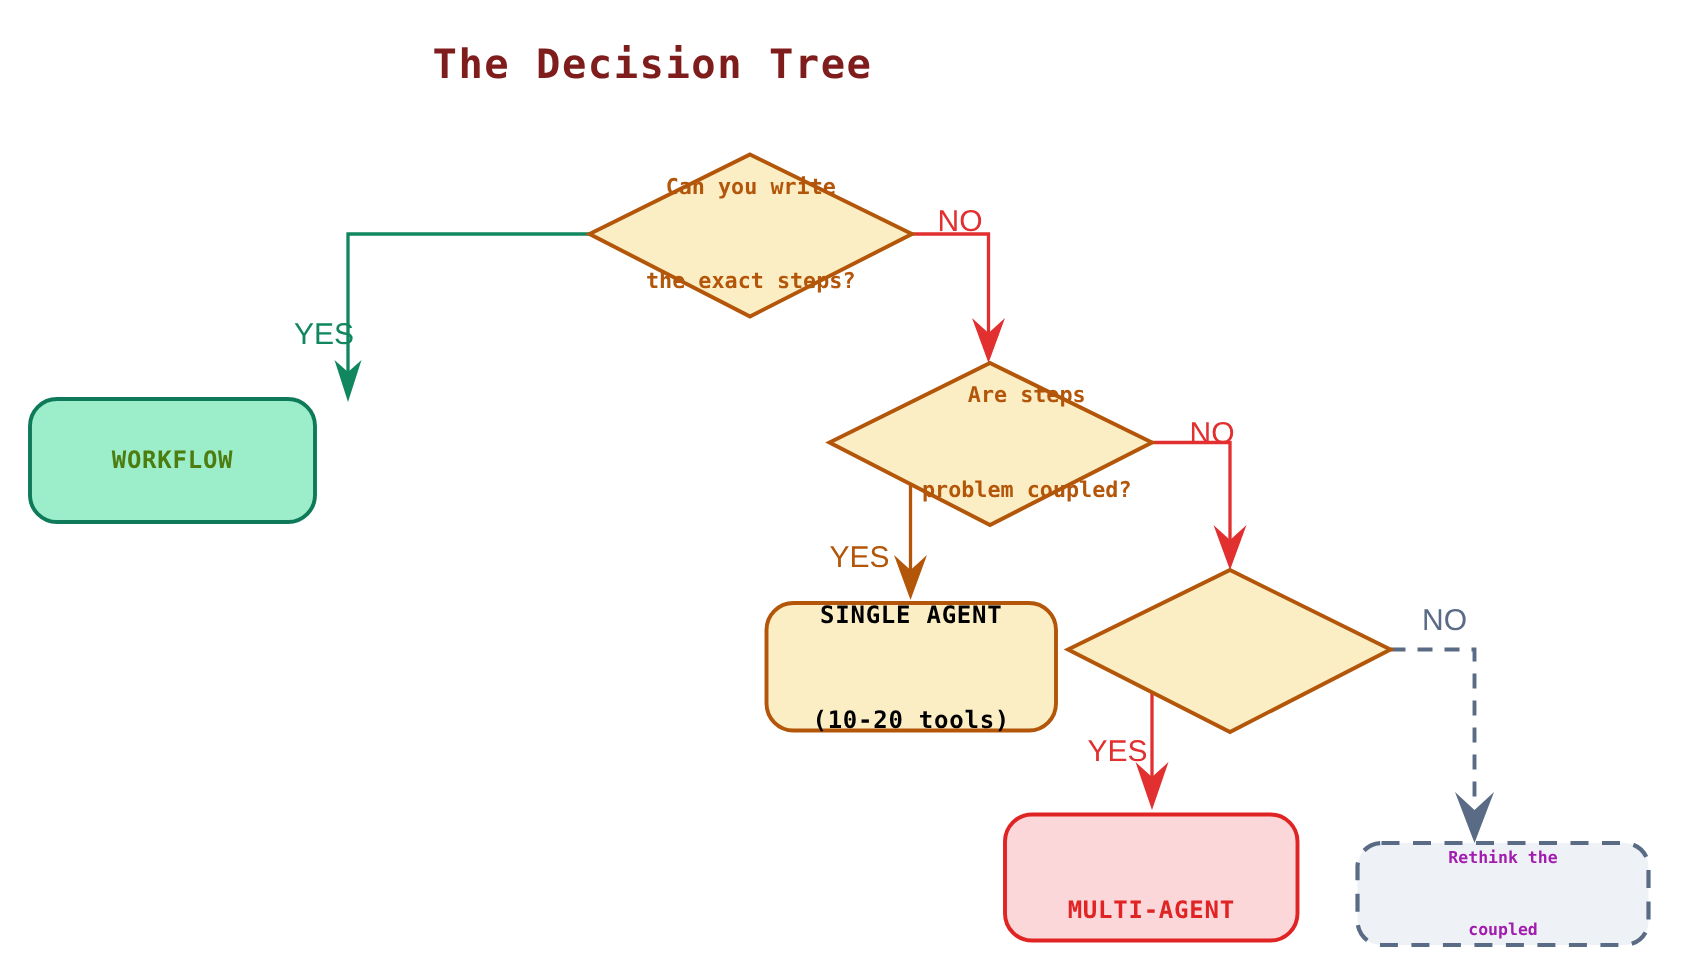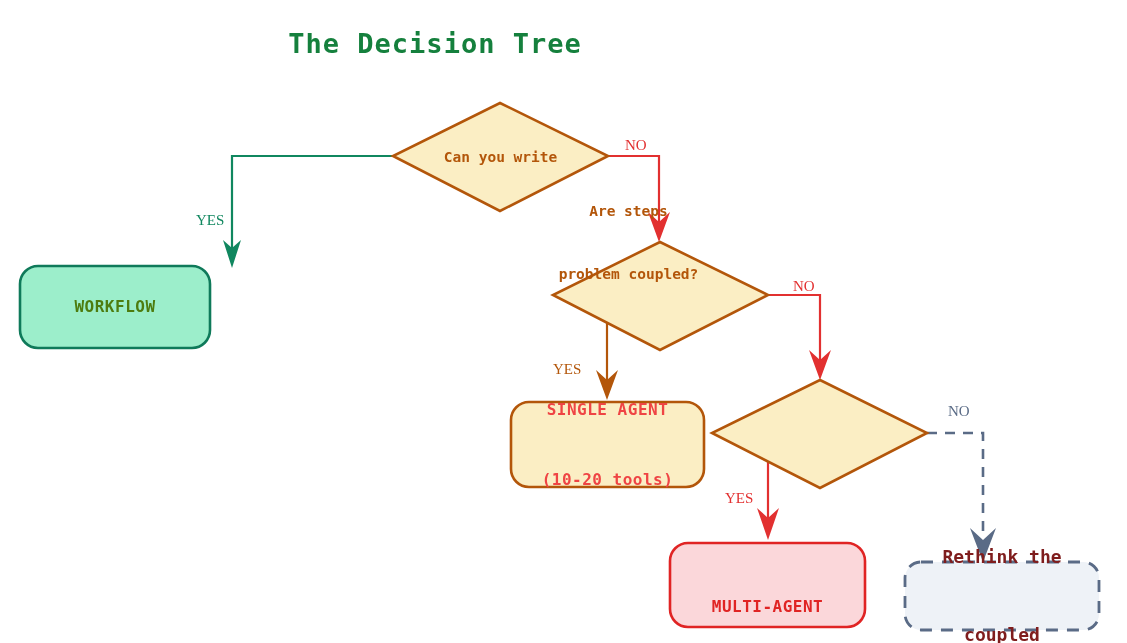--- a/index.html
+++ b/index.html
@@ -20,21 +20,21 @@
   .title {
     position: absolute;
     left: 0;
     top: 28px;
     width: 870px;
     text-align: center;
     font-family: "DejaVu Sans Mono", monospace;
     font-size: 27px;
     font-weight: 700;
     letter-spacing: 1px;
-    color: #15803d;
+    color: #7f1d1d;
     white-space: pre;
   }
 
   
   #edges {
     position: absolute;
     left: 0; top: 0;
     width: 1127px;
     height: 643px;
   }
@@ -54,29 +54,29 @@
   }
   .diamond-label {
     font-size: 14.5px;
     color: #b3560a;
   }
   .box-label {
     font-size: 16px;
     letter-spacing: 0.5px;
   }
   .label-workflow { color: #4d7c0f; }
-  .label-single   { color: #ef4444; }
+  .label-single   { color: #000000; }
   .label-multi    { color: #e02424; }
-  .label-rethink  { color: #7f1d1d; font-size: 18px; letter-spacing: 0; }
+  .label-rethink  { color: #a21caf; font-size: 11px; letter-spacing: 0; }
 
   
   .edge-label {
     position: absolute;
-    font-family: Liberation Serif, serif;
-    font-size: 15px;
+    font-family: Liberation Sans, sans-serif;
+    font-size: 20px;
     white-space: pre;
     pointer-events: none;
   }
   .lbl-green { color: #10875f; }
   .lbl-red   { color: #e23030; }
   .lbl-brown { color: #b3560a; }
   .lbl-slate { color: #5a6b86; }
 </style>
 </head>
 <body>
@@ -128,24 +128,25 @@
     <rect x="511" y="402" width="193" height="85" rx="18" ry="18" fill="#fbeec4" stroke="#b3560a" stroke-width="2.6"></rect>
 
     <rect x="670" y="543" width="195" height="84" rx="18" ry="18" fill="#fbd7da" stroke="#e02424" stroke-width="2.6"></rect>
 
     <rect x="905" y="562" width="194" height="68" rx="16" ry="16" fill="#eef2f7" stroke="#5a6b86" stroke-width="2.8" stroke-dasharray="12 9"></rect>
   </svg>
 
   <div class="node-label diamond-label" style="left:393px; top:126px; width:215px; height:62px;">
     <div>
       <div>Can you write</div>
+      <div>the exact steps?</div>
     </div>
   </div>
 
-  <div class="node-label diamond-label" style="left:521px; top:265px; width:215px; height:62px;align-items:flex-end;">
+  <div class="node-label diamond-label" style="left:577px; top:265px; width:215px; height:62px;">
     <div>
       <div>Are steps</div>
       <div>problem coupled?</div>
     </div>
   </div>
 
 
   <div class="node-label box-label label-workflow" style="left:20px; top:266px; width:190px; height:82px;">
     <div>
       <div>WORKFLOW</div>

